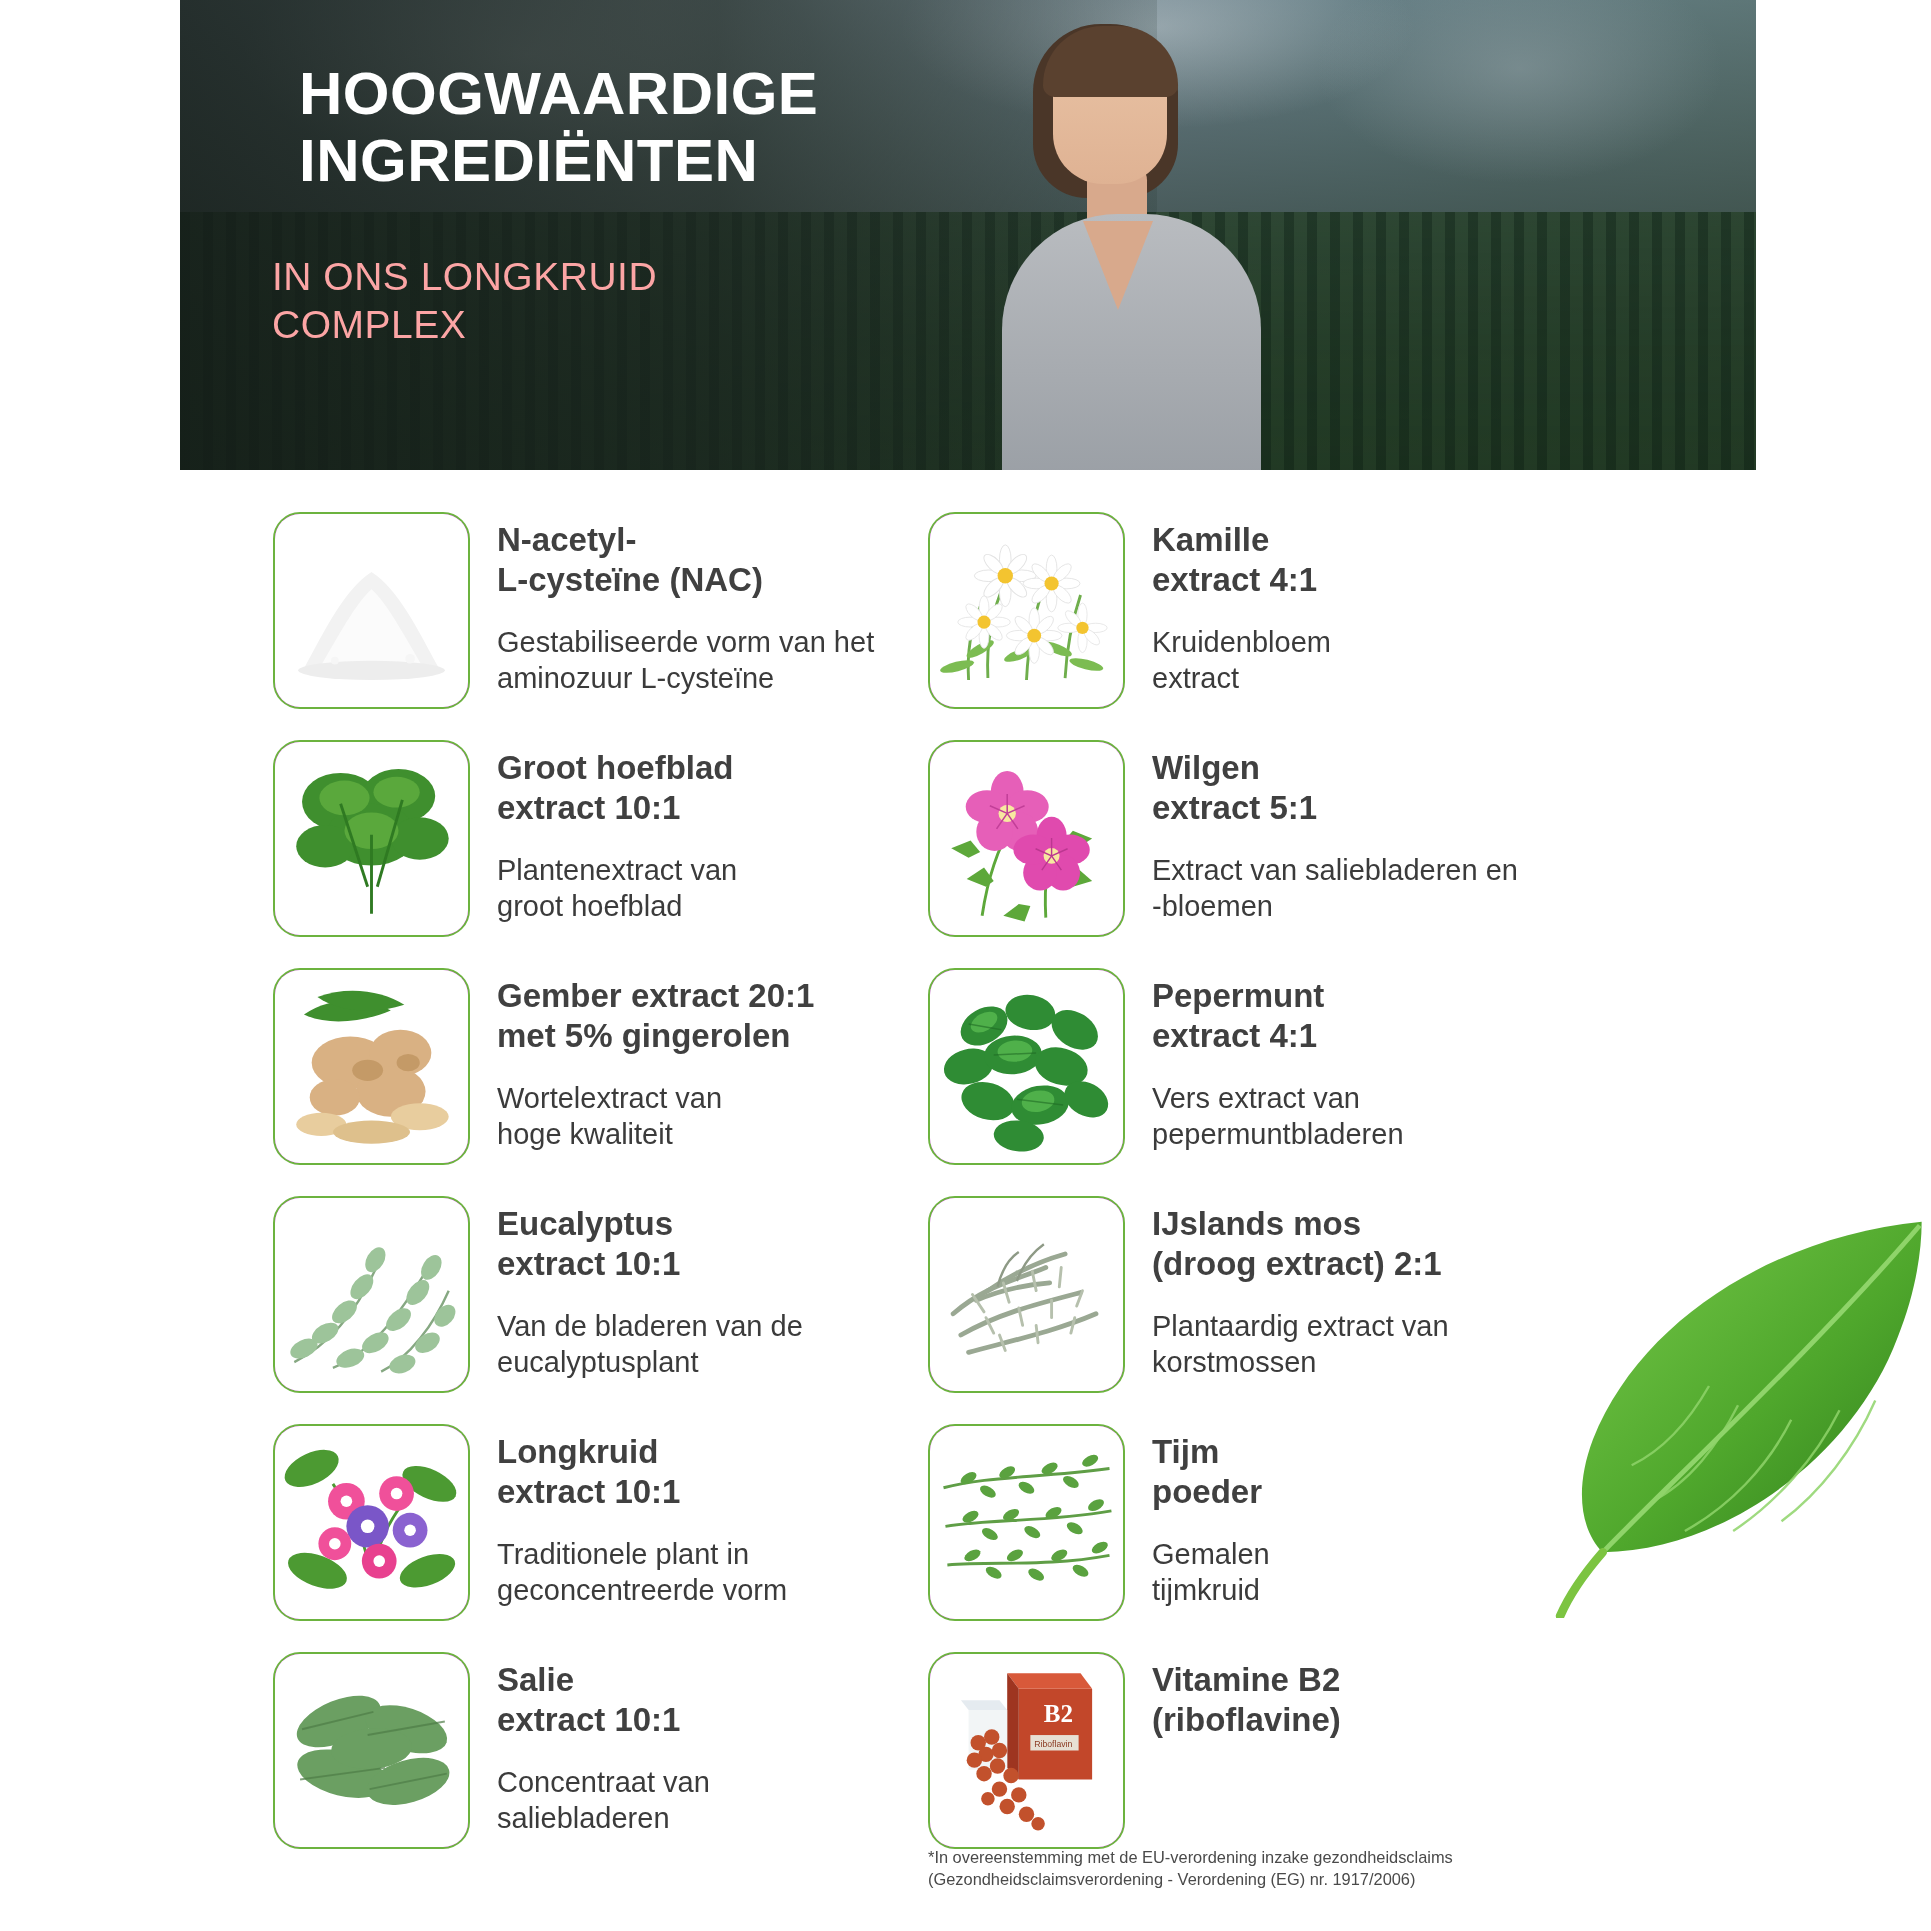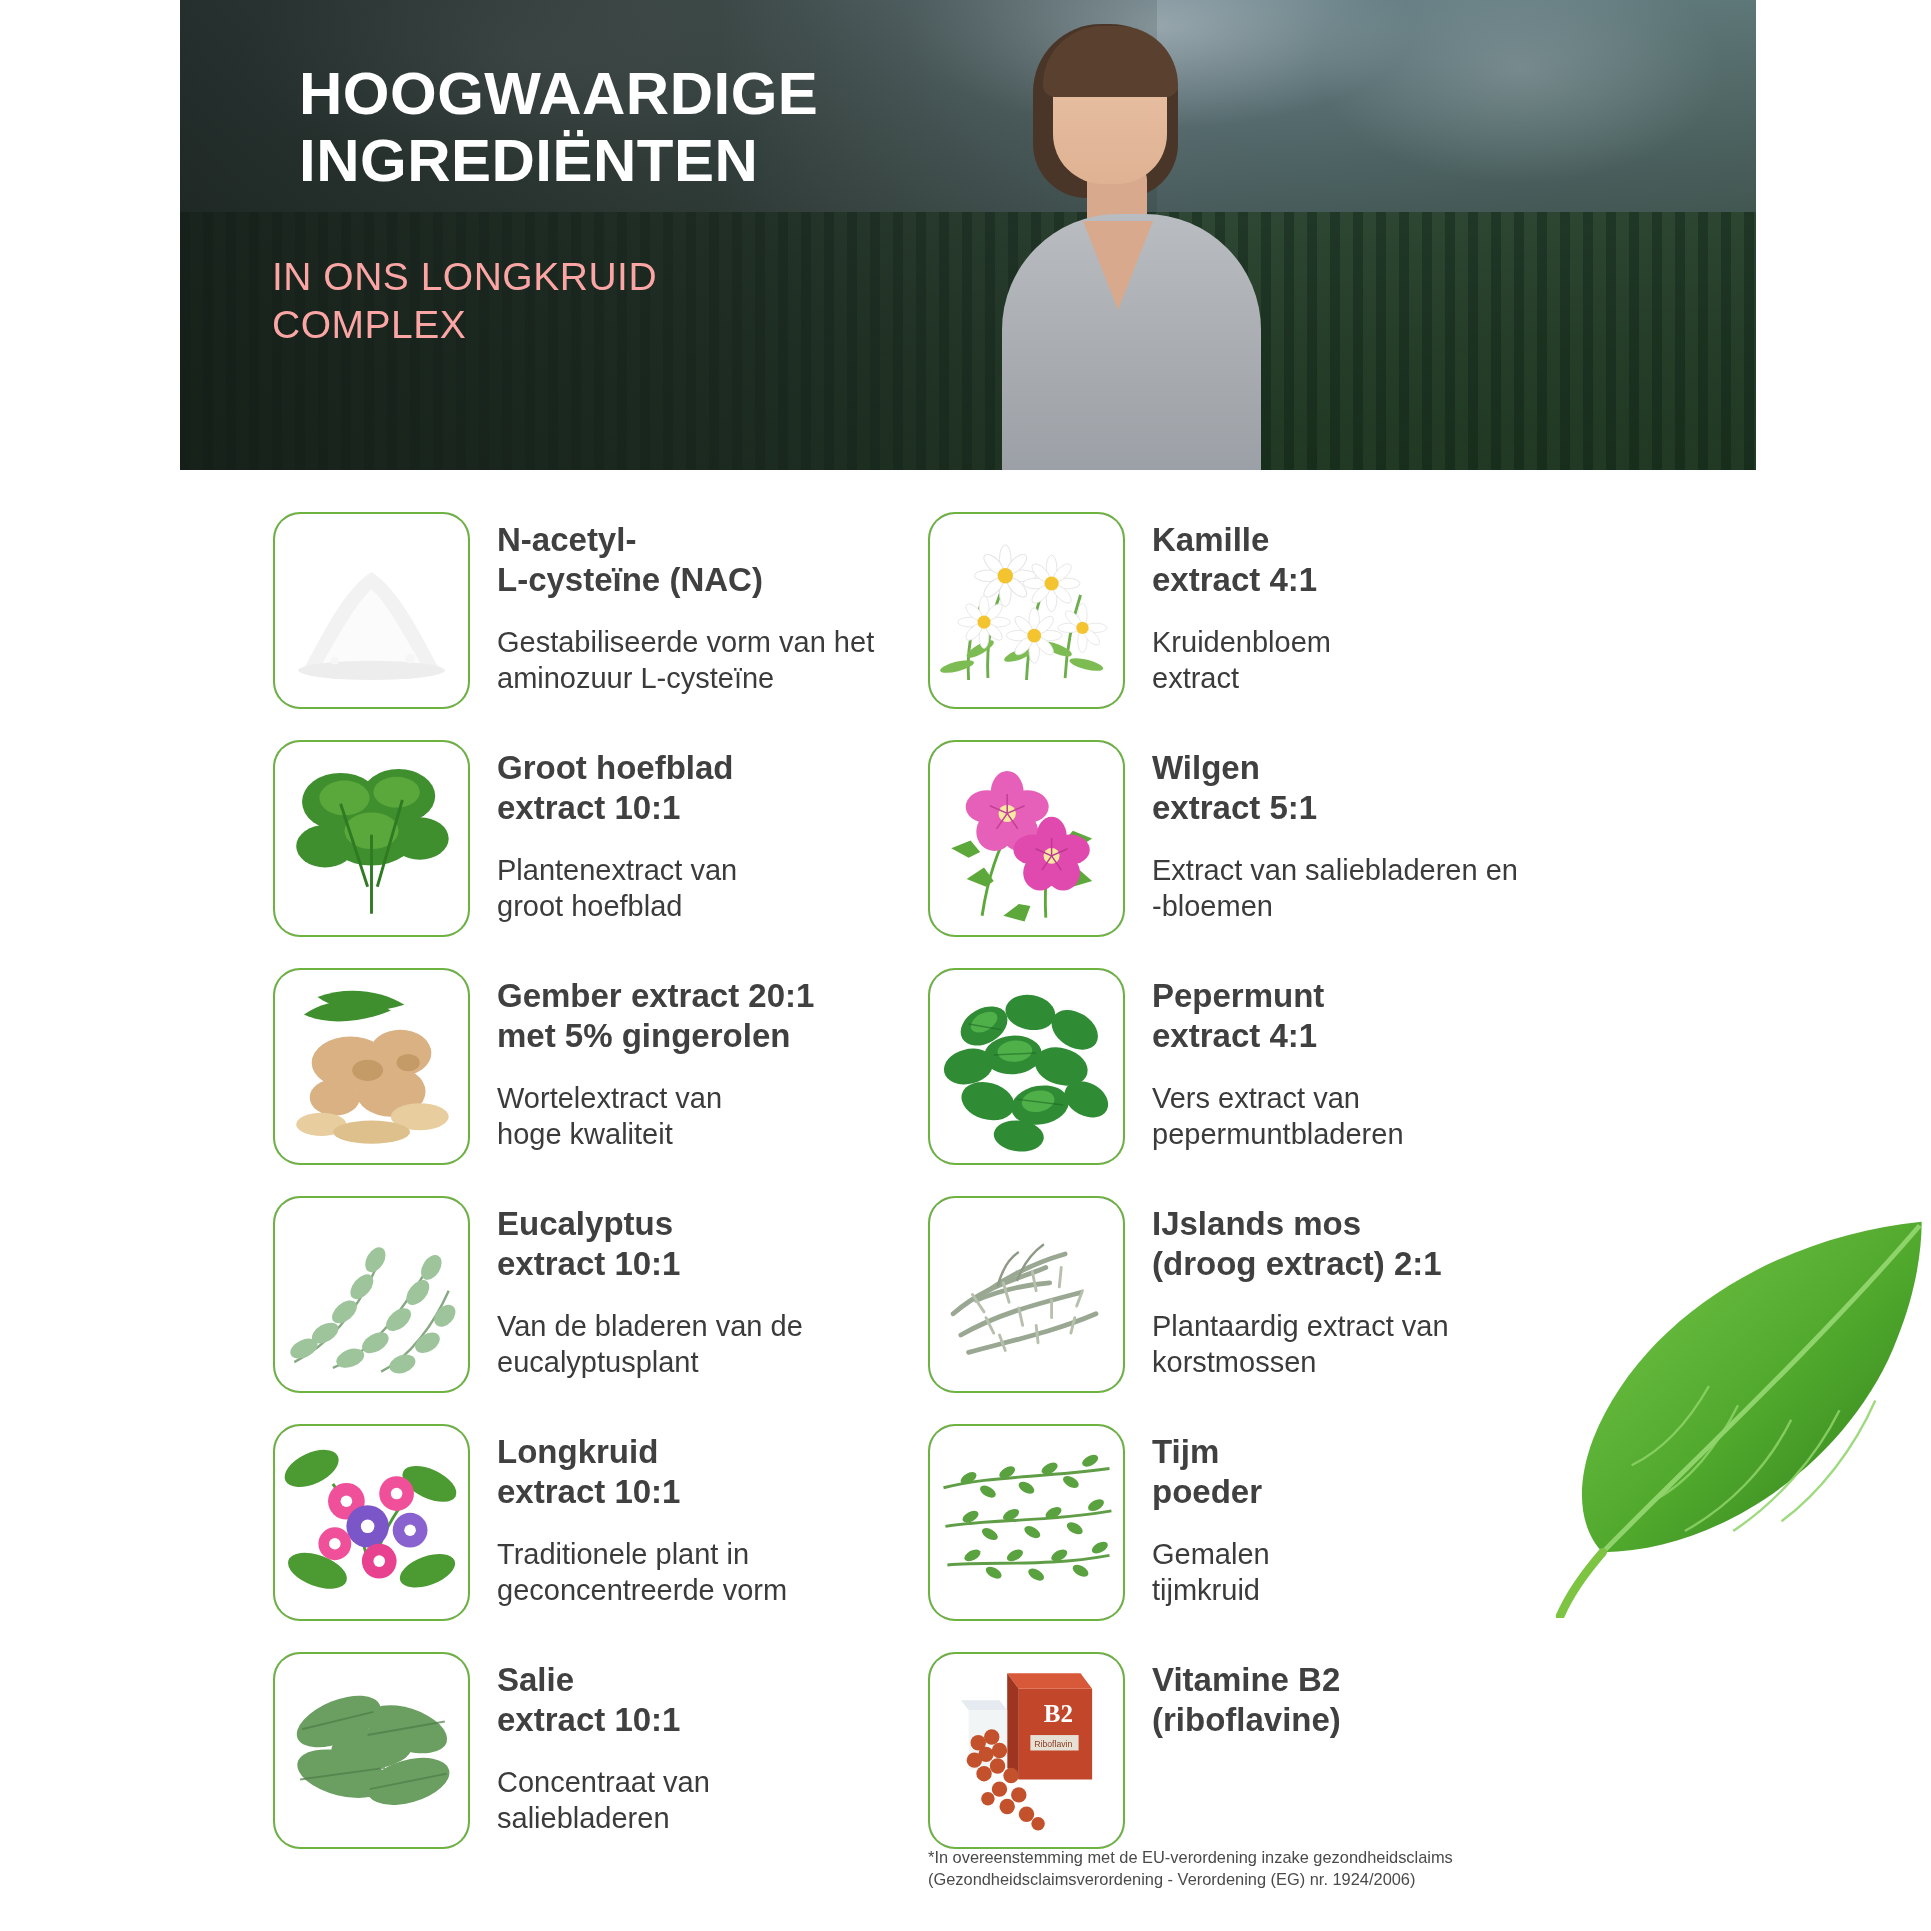--- a/index.html
+++ b/index.html
@@ -171,21 +171,21 @@
     gap: 27px;
     margin-bottom: 35px;
     height: 193px;
   }
   .thumb {
     flex: 0 0 auto;
     width: 193px;
     height: 193px;
     border: 2.9px solid #6cb33f;
     border-radius: 27px;
-    background: #737373;
+    background: #d946ef;
     overflow: hidden;
     position: relative;
   }
   .thumb svg { display: block; width: 100%; height: 100%; }
   .txt { padding-top: 7.7px; }
   .title {
     color: #404040;
     font-size: 33px;
     font-weight: 700;
     line-height: 1.22;
@@ -757,14 +757,14 @@
       <div class="txt">
         <div class="title">Vitamine B2
 (riboflavine)</div>
       </div>
     </div>
 
   </div>
 </div>
 
 <div class="footnote">*In overeenstemming met de EU-verordening inzake gezondheidsclaims
-(Gezondheidsclaimsverordening - Verordening (EG) nr. 1924/2006)</div>
+(Gezondheidsclaimsverordening - Verordening (EG) nr. 1917/2006)</div>
 
 
 </body></html>

